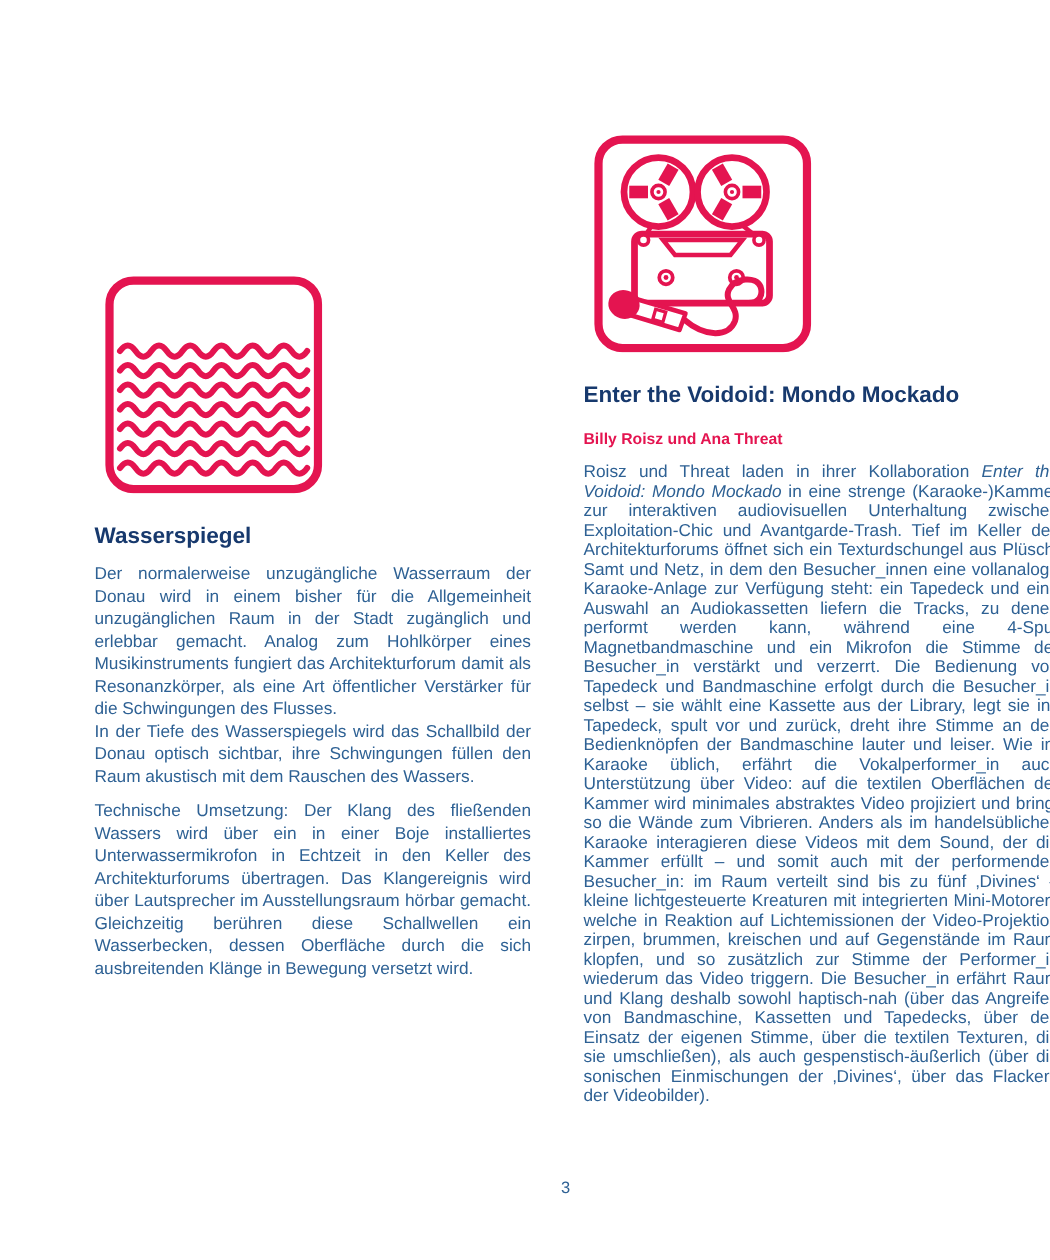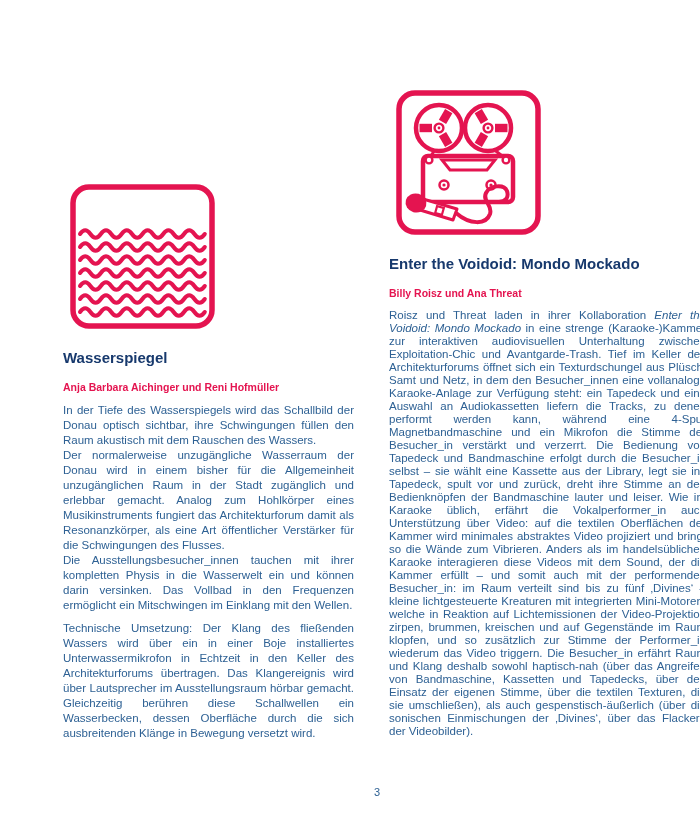--- a/index.html
+++ b/index.html
@@ -65,25 +65,23 @@
         <use href="#wave" y="0"></use>
         <use href="#wave" y="13"></use>
         <use href="#wave" y="26"></use>
         <use href="#wave" y="39"></use>
         <use href="#wave" y="52"></use>
         <use href="#wave" y="65"></use>
         <use href="#wave" y="78"></use>
       </svg>
     </div>
     <h2 class="article-title">Wasserspiegel</h2>
-    <div class="article-authors">Anja Barbara Aichinger und Reni Hofmüller</div>
     <div class="article-body">
+      <p>Der normalerweise unzugängliche Wasserraum der Donau wird in einem bisher für die Allgemeinheit unzugänglichen Raum in der Stadt zugänglich und erlebbar gemacht. Analog zum Hohlkörper eines Musikinstruments fungiert das Architekturforum damit als Resonanzkörper, als eine Art öffentlicher Verstärker für die Schwingungen des Flusses.</p>
       <p>In der Tiefe des Wasserspiegels wird das Schallbild der Donau optisch sichtbar, ihre Schwingungen füllen den Raum akustisch mit dem Rauschen des Wassers.</p>
-      <p>Der normalerweise unzugängliche Wasserraum der Donau wird in einem bisher für die Allgemeinheit unzugänglichen Raum in der Stadt zugänglich und erlebbar gemacht. Analog zum Hohlkörper eines Musikinstruments fungiert das Architekturforum damit als Resonanzkörper, als eine Art öffentlicher Verstärker für die Schwingungen des Flusses.</p>
-      <p>Die Ausstellungsbesucher_innen tauchen mit ihrer kompletten Physis in die Wasserwelt ein und können darin versinken. Das Vollbad in den Frequenzen ermöglicht ein Mitschwingen im Einklang mit den Wellen.</p>
       <p class="tech">Technische Umsetzung: Der Klang des fließenden Wassers wird über ein in einer Boje installiertes Unterwassermikrofon in Echtzeit in den Keller des Architekturforums übertragen. Das Klangereignis wird über Lautsprecher im Ausstellungsraum hörbar gemacht. Gleichzeitig berühren diese Schallwellen ein Wasserbecken, dessen Oberfläche durch die sich ausbreitenden Klänge in Bewegung versetzt wird.</p>
     </div>
   </div>
 
   <div class="column col-right">
     <div class="icon-box">
       <svg viewBox="0 0 145 145" aria-hidden="true">
         <rect x="3" y="3" width="139" height="139" rx="16" class="s" stroke-width="5.5"></rect>
 
         <rect x="27" y="66" width="90" height="46" rx="5" class="sf" stroke-width="4.5"></rect>

